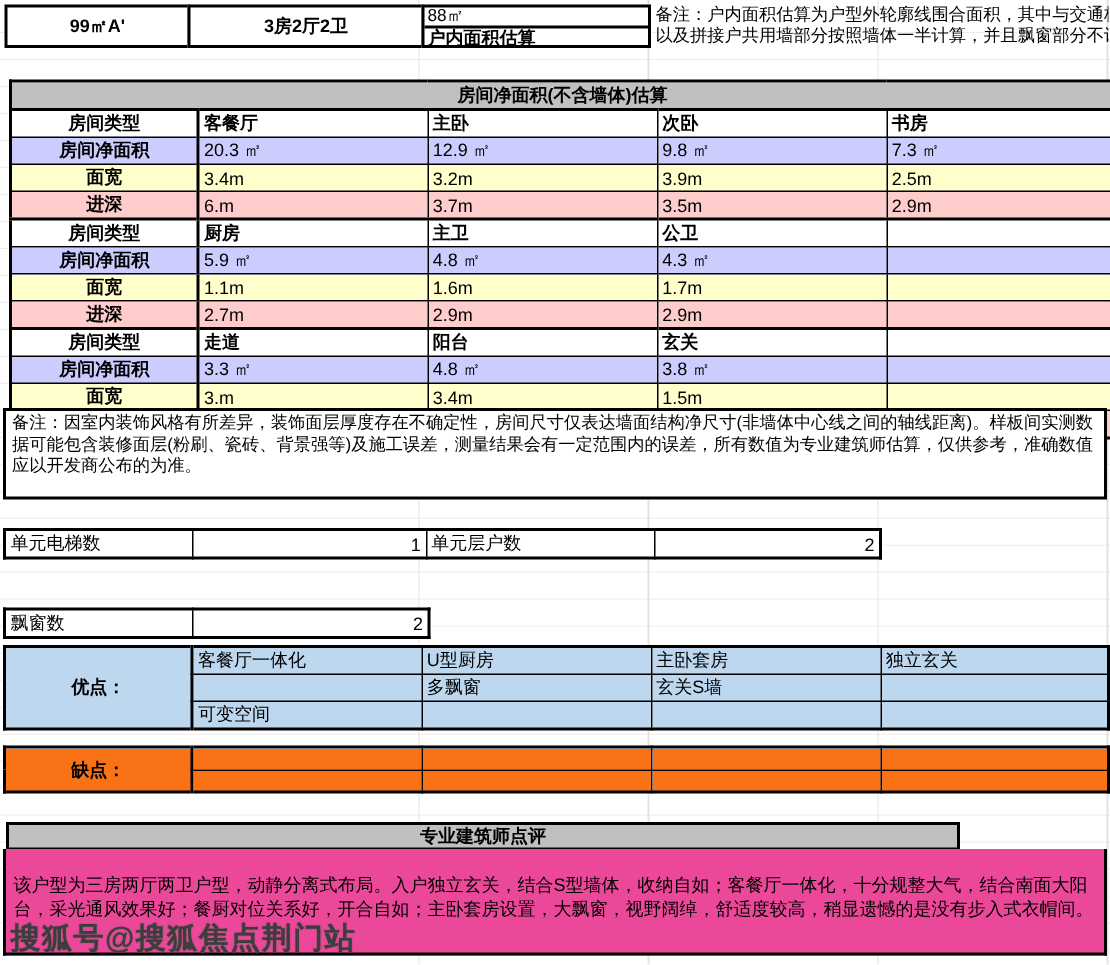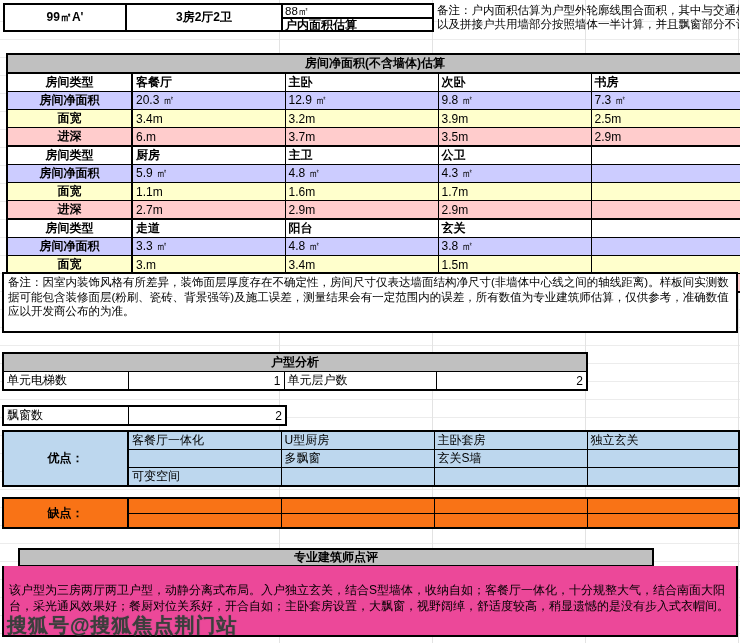--- a/index.html
+++ b/index.html
@@ -176,23 +176,20 @@
 <div class="abs remark" style="left:2px;top:272px;width:736px;height:61px;">备注：因室内装饰风格有所差异，装饰面层厚度存在不确定性，房间尺寸仅表达墙面结构净尺寸(非墙体中心线之间的轴线距离)。样板间实测数据可能包含装修面层(粉刷、瓷砖、背景强等)及施工误差，测量结果会有一定范围内的误差，所有数值为专业建筑师估算，仅供参考，准确数值应以开发商公布的为准。</div>
 
 <table class="abs frame analysis" style="left:2px;top:352px;width:584px;">
   <colgroup>
       <col style="width:125px">
       <col style="width:156px">
       <col style="width:152px">
       <col style="width:151px">
     </colgroup>
   <tbody>
-      <tr>
-        <td colspan="4" class="thead">户型分析</td>
-      </tr>
   <tr>
     <td>单元电梯数</td>
     <td class="num">1</td>
     <td>单元层户数</td>
     <td class="num">2</td>
   </tr>
 </tbody>
   </table>
 <table class="abs frame analysis" style="left:2px;top:405px;width:285px;">
   <colgroup>
@@ -256,16 +253,16 @@
   </tr>
   <tr>
     <td></td>
     <td></td>
     <td></td>
     <td></td>
   </tr>
 </tbody>
   </table>
 
-<div class="abs review-head ctr" style="left:18px;top:548px;width:636px;height:19px;">专业建筑师点评</div>
+<div class="abs review-head ctr" style="left:4px;top:548px;width:636px;height:19px;">专业建筑师点评</div>
 <div class="abs review-body" style="left:2px;top:566px;width:736px;height:71px;">该户型为三房两厅两卫户型，动静分离式布局。入户独立玄关，结合S型墙体，收纳自如；客餐厅一体化，十分规整大气，结合南面大阳台，采光通风效果好；餐厨对位关系好，开合自如；主卧套房设置，大飘窗，视野阔绰，舒适度较高，稍显遗憾的是没有步入式衣帽间。</div>
 
 <div class="abs watermark" style="left:7px;top:612px;">搜狐号@搜狐焦点荆门站</div>
 
 </body></html>

